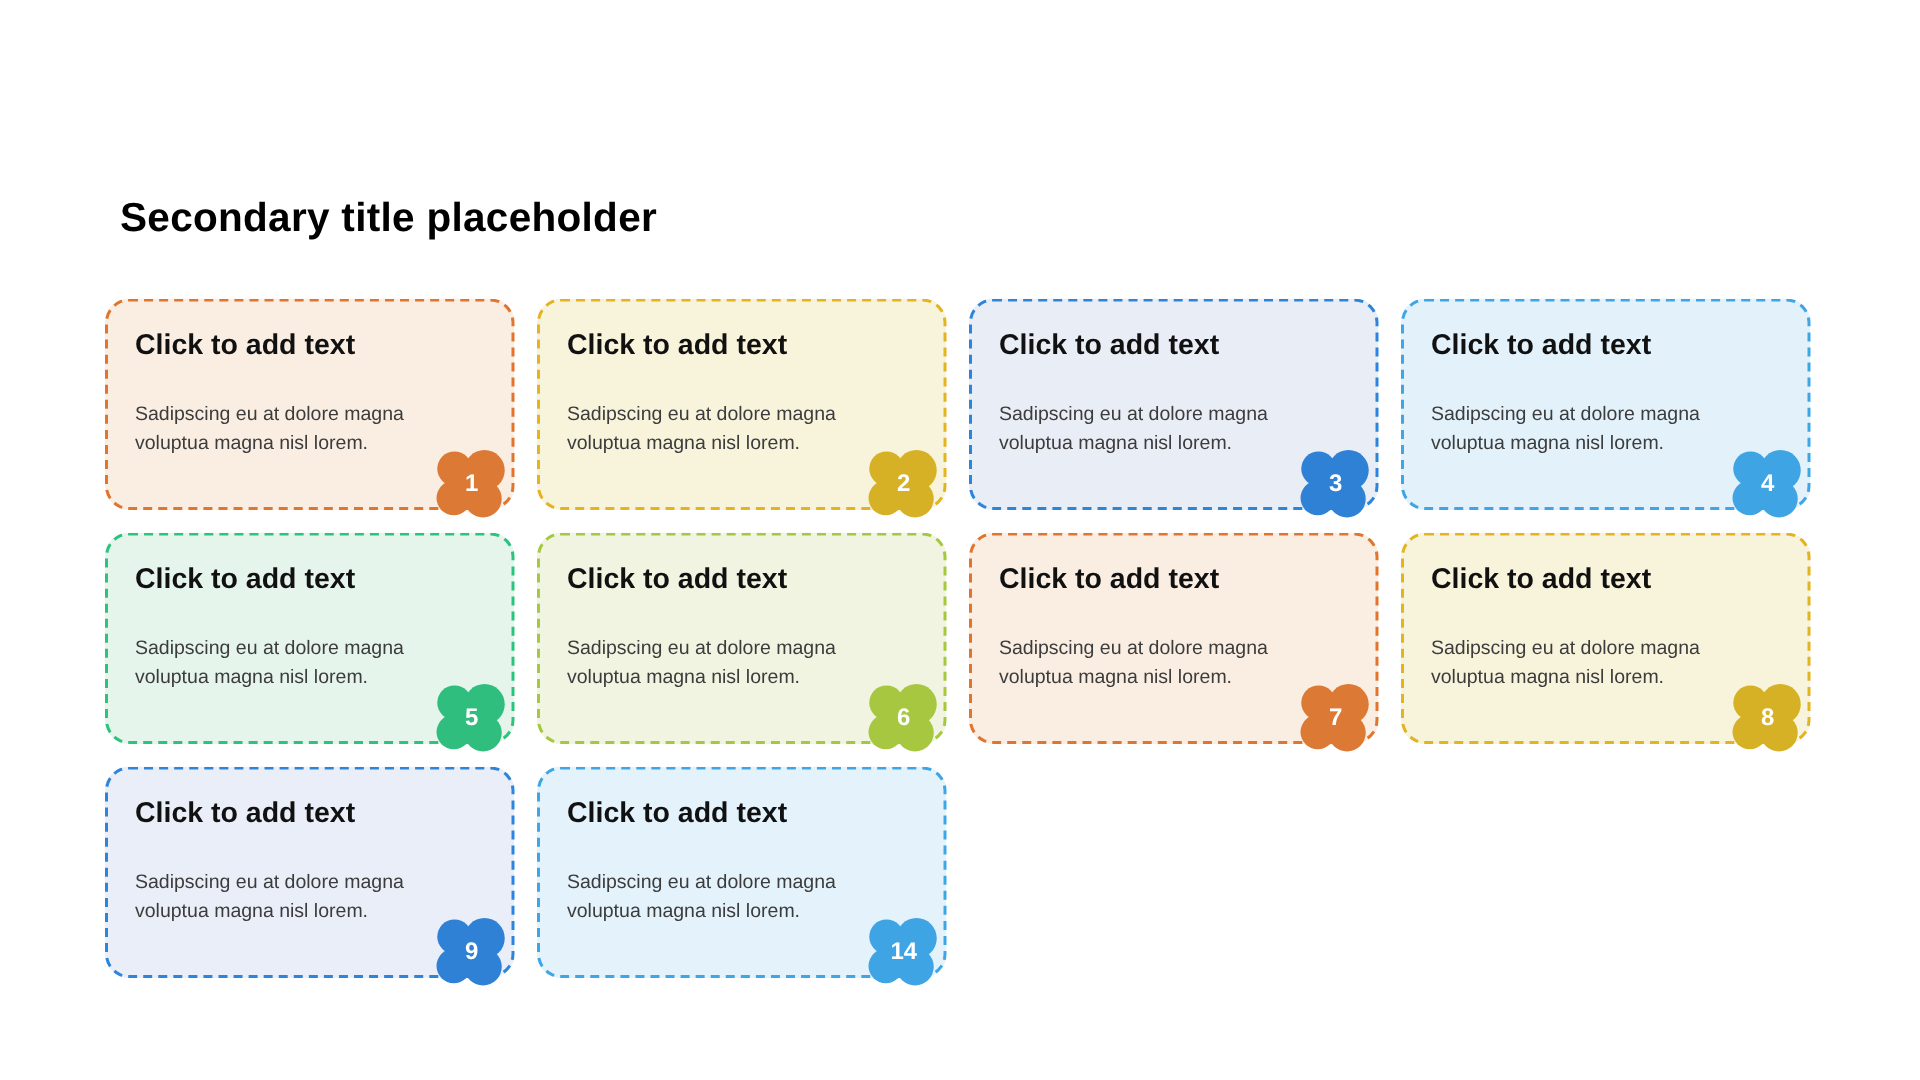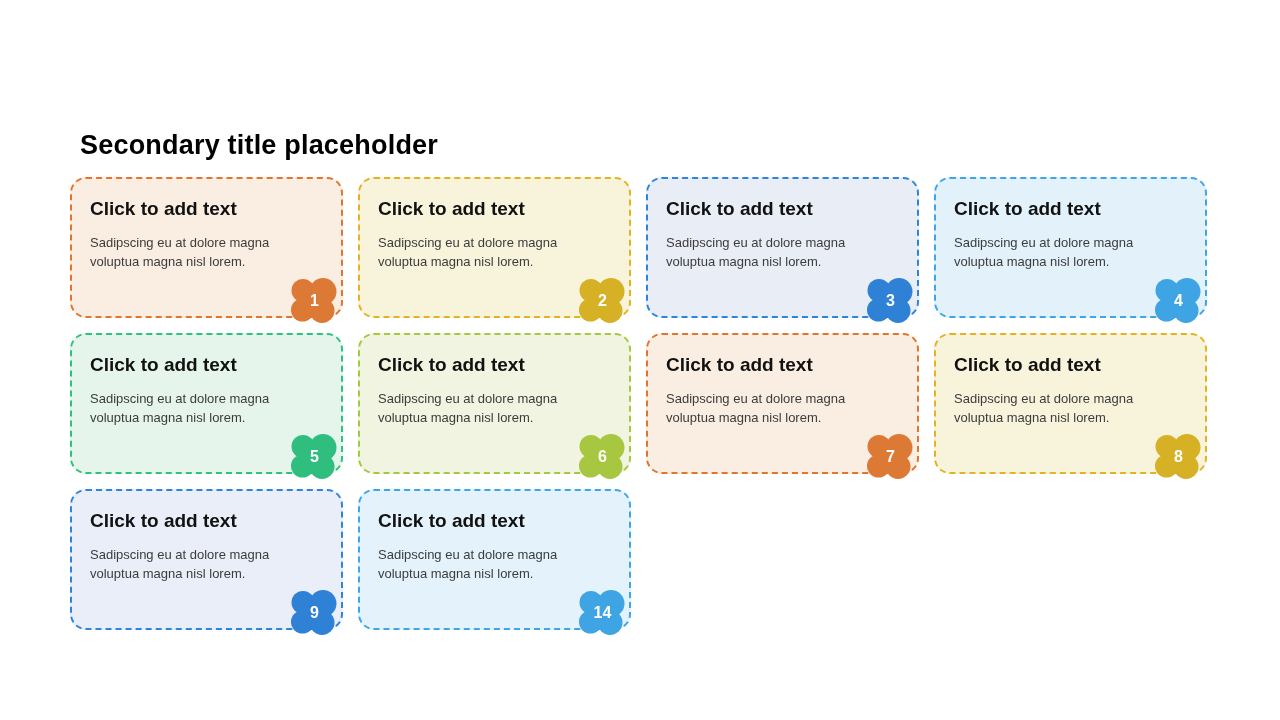--- a/index.html
+++ b/index.html
@@ -15,21 +15,21 @@
     position: absolute;
     left: 80px; top: 130px;
     font-size: 27px;
     font-weight: 700;
     color: #000000;
     letter-spacing: 0.2px;
   }
 
   .cards-grid {
     position: absolute;
-    left: 70px; top: 177px;
+    left: 70px; top: 199px;
     display: grid;
     grid-template-columns: repeat(4, 273px);
     grid-auto-rows: 141px;
     column-gap: 15px;
     row-gap: 15px;
   }
 
   .card {
     position: relative;
     border: 2px dashed var(--border);
@@ -38,21 +38,21 @@
     padding: 19px 18px 0 18px;
   }
 
   .card-heading {
     font-size: 19px;
     font-weight: 700;
     color: #111111;
   }
 
   .card-body {
-    margin-top: 13px;
+    margin-top: 24px;
     font-size: 13px;
     line-height: 19px;
     color: #3c3c3c;
     max-width: 225px;
   }
 
   .badge {
     position: absolute;
     right: 2px; bottom: -8px;
     width: 49px; height: 46px;

